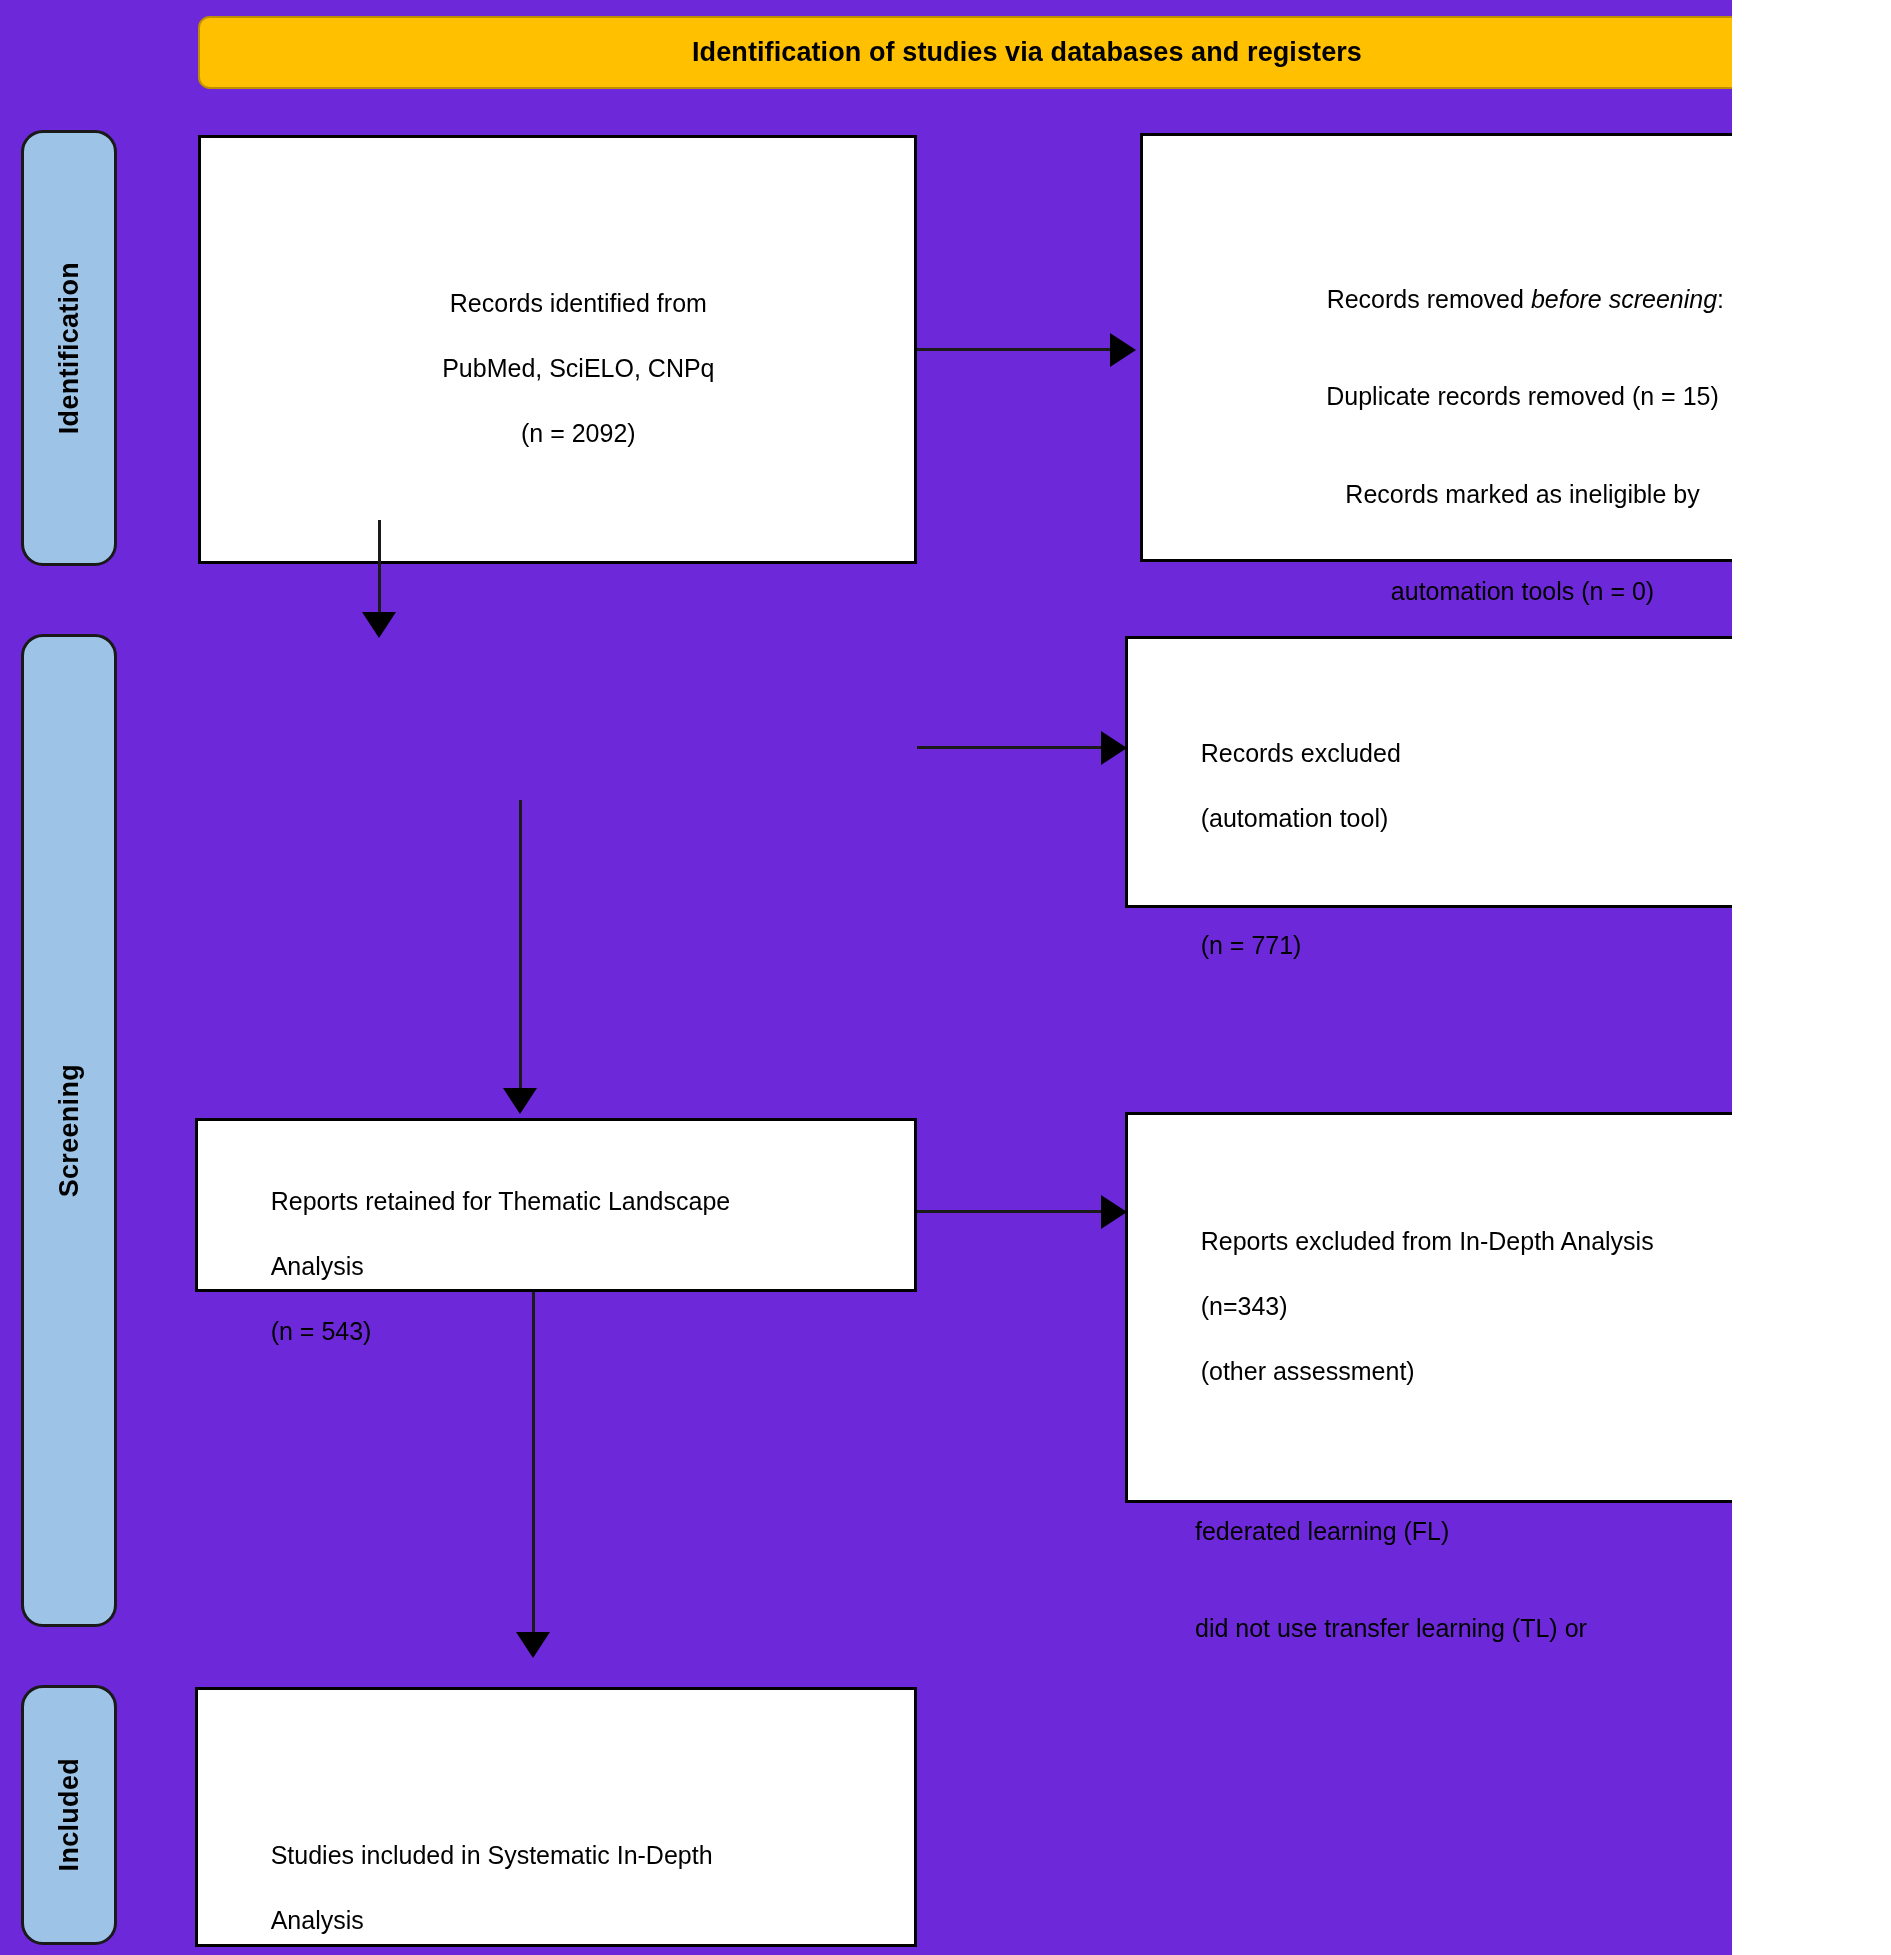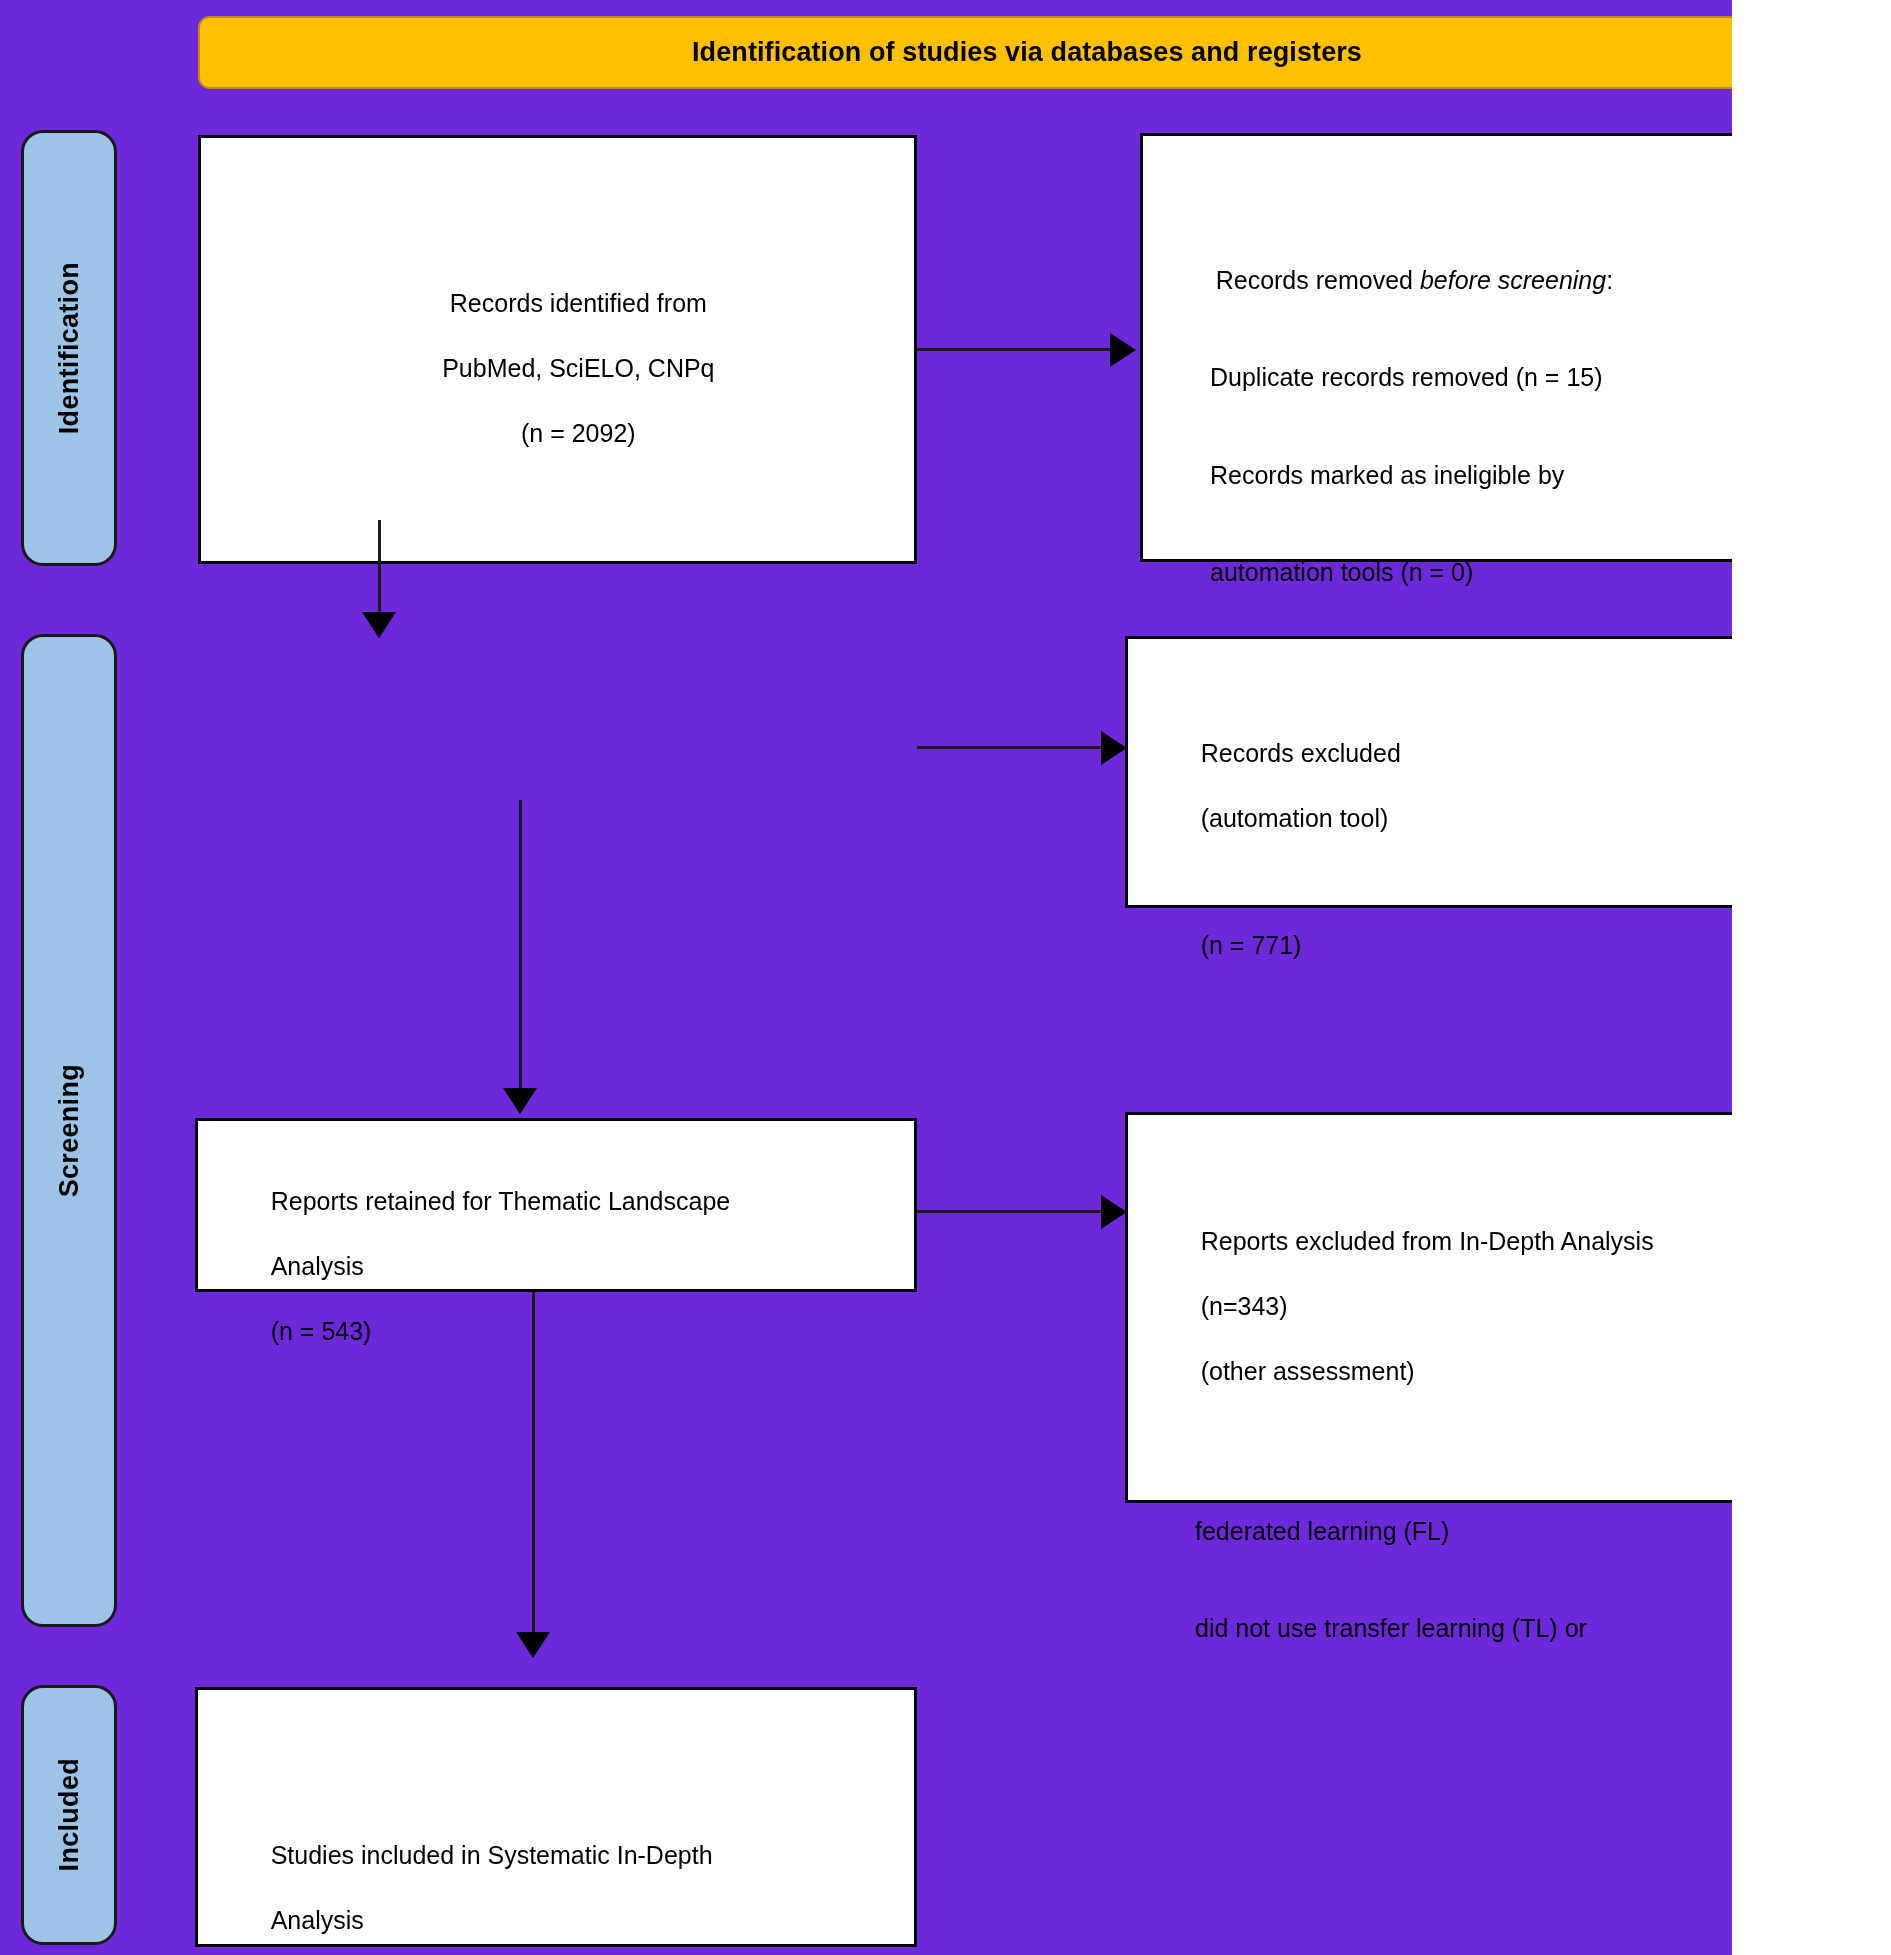--- a/index.html
+++ b/index.html
@@ -99,21 +99,21 @@
   
   #box-identified    { left: 198px;  top: 135px;  width: 719px; height: 429px; }
   #box-removed       { left: 1140px; top: 133px;  width: 716px; height: 429px; }
   #box-screened      { left: 195px;  top: 666px; width: 722px; height: 174px; }
   #box-excluded-auto { left: 1125px; top: 636px;  width: 731px; height: 272px; }
   #box-retained      { left: 195px;  top: 1118px; width: 722px; height: 174px; }
   #box-excluded-dep  { left: 1125px; top: 1112px; width: 731px; height: 391px; }
   #box-included      { left: 195px;  top: 1687px; width: 722px; height: 260px; }
 
   #box-identified .box-inner    { top: 116px; }
-  #box-removed .box-inner       { top: 95px; }
+  #box-removed .box-inner       { top: 114px; text-align: center; }
   #box-screened .box-inner      { top: 31px; }
   #box-excluded-auto .box-inner { top: 65px; }
   #box-retained .box-inner      { top: 31px; }
   #box-excluded-dep .box-inner  { top: 77px; }
   #box-included .box-inner      { top: 116px; }
 
   
   .vline {
     position: absolute;
     width: 2.6px;

